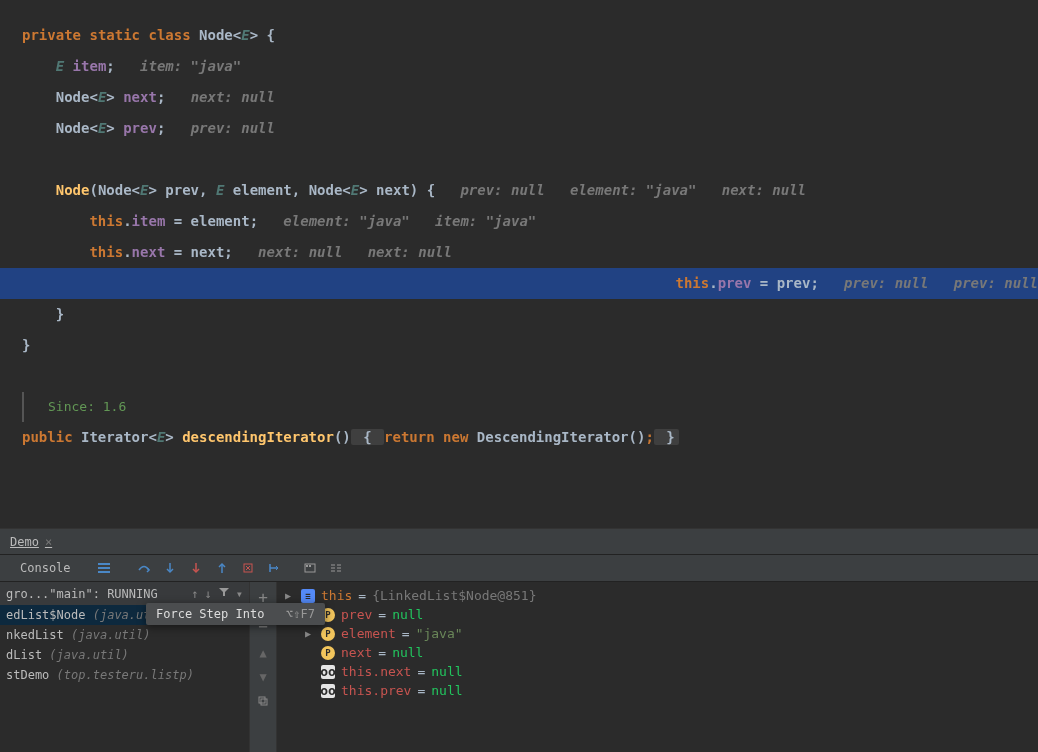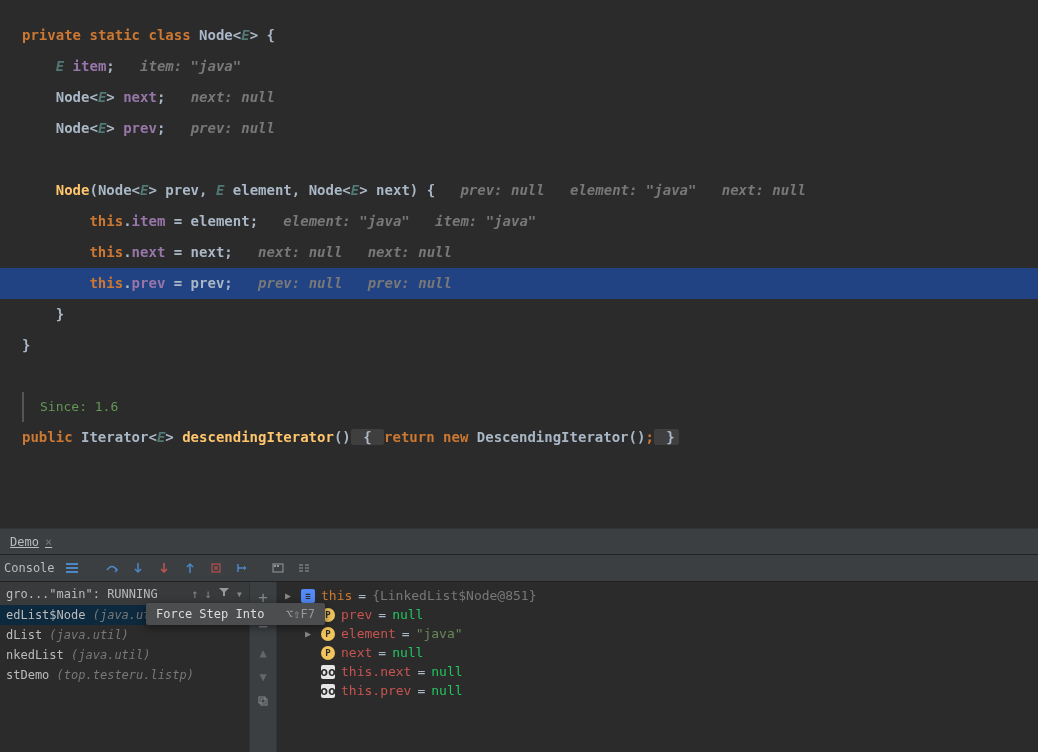--- a/index.html
+++ b/index.html
@@ -19,31 +19,32 @@
   overflow: hidden;
 }
 .code-line {
   white-space: pre;
   line-height: 31px;
   padding-left: 22px;
   font-weight: bold;
 }
 .highlight-line {
   background: #214283;
+  text-align: right;
 }
 .kw { color: #cc7832; }
 .cls { color: #a9b7c6; }
 .type { color: #507874; font-style: italic; }
 .fn { color: #ffc66d; }
 .fld { color: #9876aa; }
 .hint { color: #787878; font-style: italic; }
 
 .doc-bar {
   border-left: 2px solid #555;
-  padding-left: 16px;
+  padding-left: 24px;
   margin-left: 22px;
   color: #629755;
   font-size: 13px;
   line-height: 30px;
   font-style: normal;
 }
 
 .tab-bar {
   background: #3c3f41;
   height: 27px;
@@ -67,21 +68,21 @@
 }
 
 .toolbar {
   background: #3c3f41;
   height: 27px;
   display: flex;
   align-items: center;
   border-bottom: 1px solid #222;
 }
 .tool-label {
-  padding: 0 4px;
+  padding: 0 20px;
   color: #bbb;
   font-size: 12px;
 }
 .stripe-icon {
   width: 14px;
   height: 14px;
   margin: 0 6px;
   display: inline-flex;
   align-items: center;
   justify-content: center;
@@ -310,22 +311,22 @@
         <span style="color:#888">↑</span>
         <span style="color:#888">↓</span>
         <span><svg width="12" height="12" viewBox="0 0 12 12">
               <path d="M1 2 L11 2 L7 6 L7 10 L5 10 L5 6 Z" fill="#999"></path>
             </svg></span>
         <span style="color:#888">▾</span>
       </span>
     </div>
     <div class="frames-list">
       <div class="frame-item selected"><span>edList$Node</span> <span class="frame-pkg">(java.util)</span></div>
+      <div class="frame-item"><span>nkedList</span> <span class="frame-pkg">(java.util)</span></div>
       <div class="frame-item"><span>dList</span> <span class="frame-pkg">(java.util)</span></div>
-      <div class="frame-item"><span>nkedList</span> <span class="frame-pkg">(java.util)</span></div>
       <div class="frame-item"><span>stDemo</span> <span class="frame-pkg">(top.testeru.listp)</span></div>
     </div>
   </div>
 
   <div class="side-tools">
     <span style="color:#888;font-size:16px">+</span>
     <span style="color:#888;font-size:16px">−</span>
     <span style="color:#666;font-size:12px">▲</span>
     <span style="color:#666;font-size:12px">▼</span>
     <span><svg width="12" height="12" viewBox="0 0 12 12">

